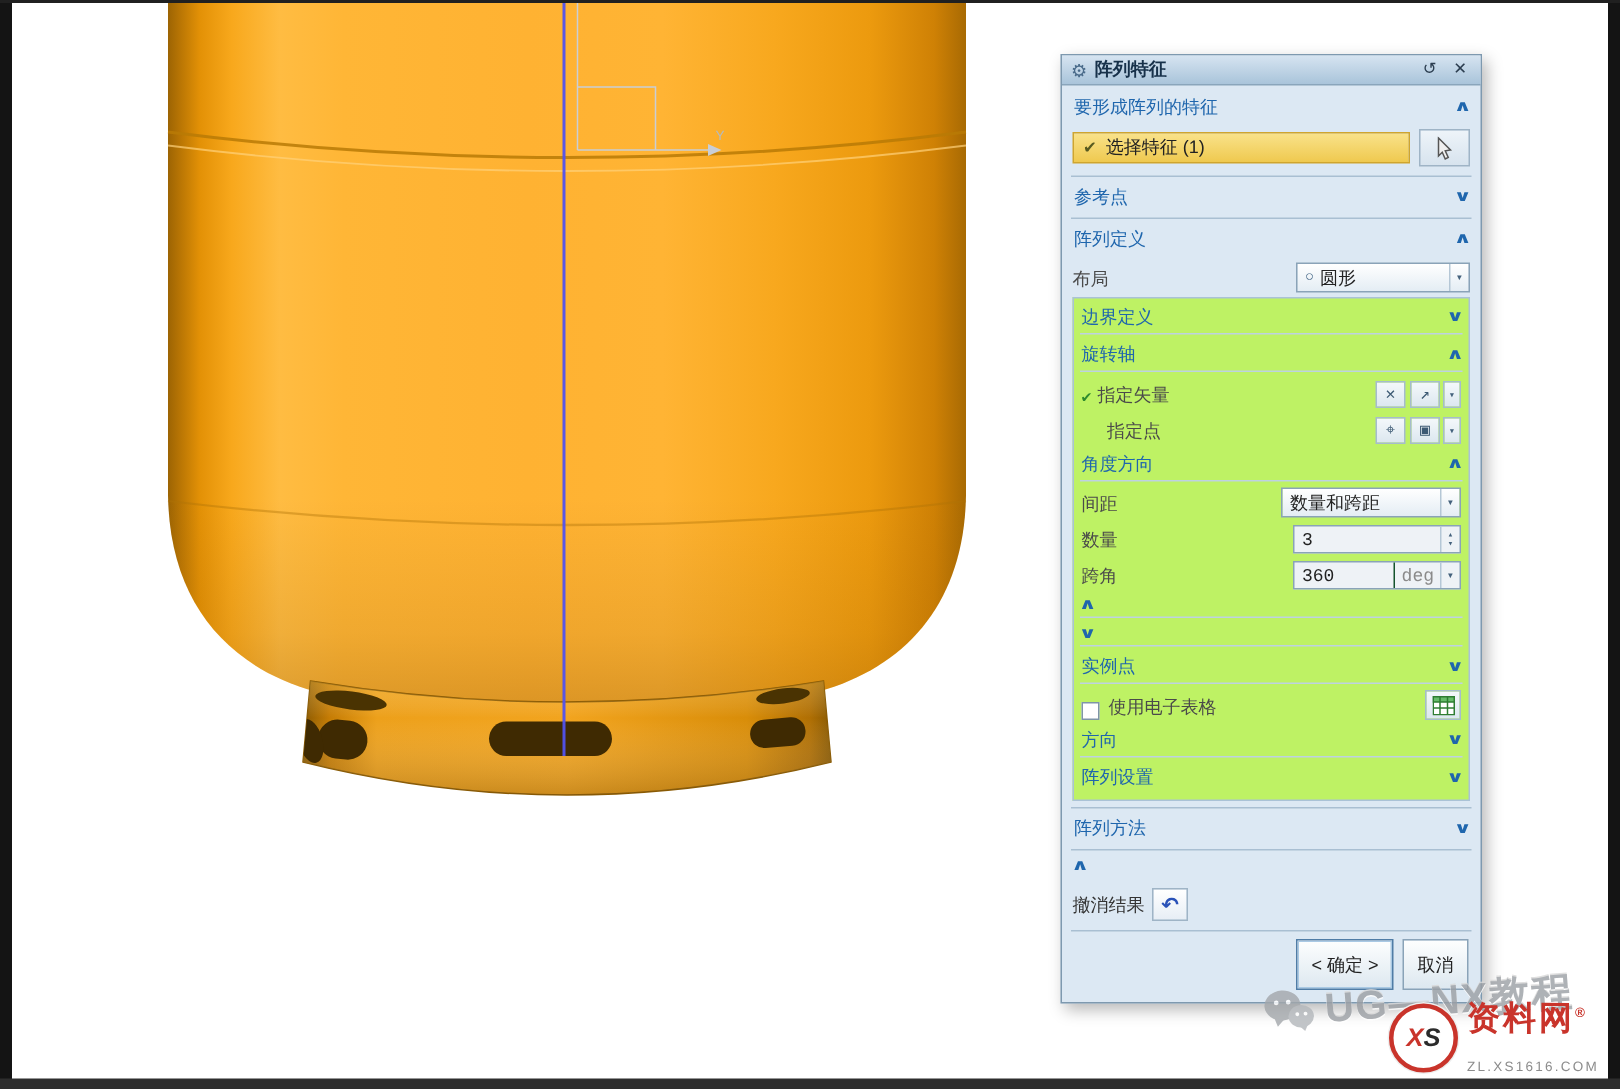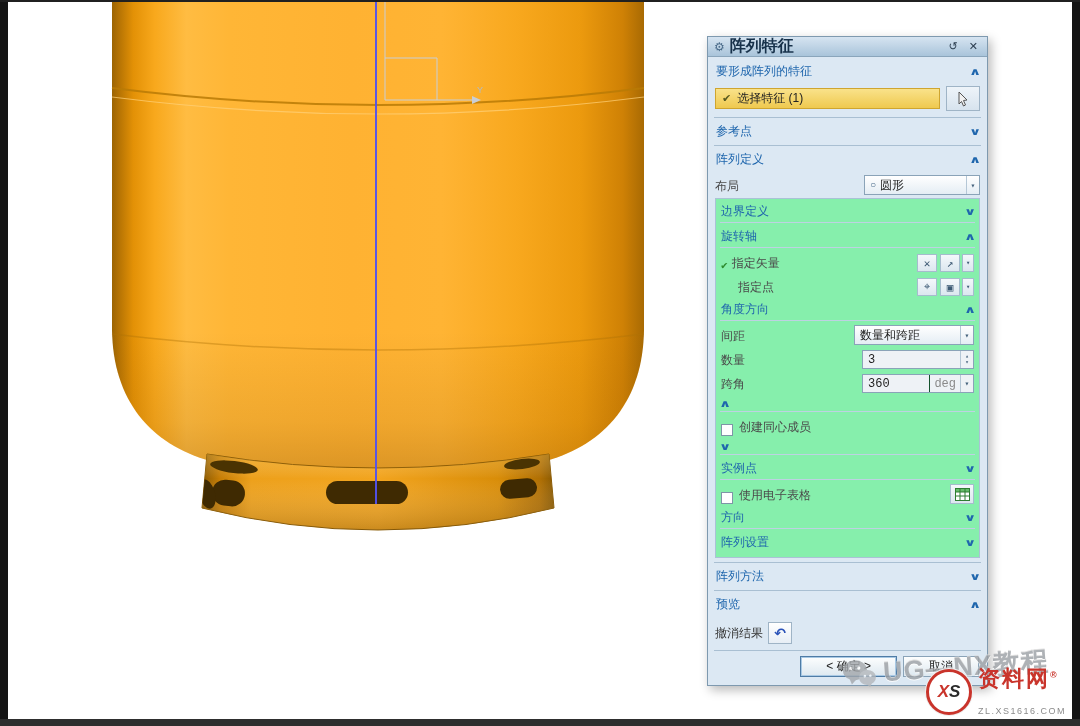--- a/index.html
+++ b/index.html
@@ -26,21 +26,21 @@
     box-shadow:3px 4px 10px rgba(0,0,0,.28);
     box-sizing:border-box;
   }
   .dialog *{box-sizing:border-box;}
   .titlebar{
     height:20px;display:flex;align-items:center;gap:5px;padding:0 6px;
     background:linear-gradient(#d6e4f1,#a9c4da);
     border-bottom:1px solid #8aa5bb;
   }
   .titlebar .gear{color:#4a6b8a;font-size:12px;line-height:1;}
-  .titlebar .title{flex:1;color:#17314a;font-weight:bold;font-size:16px;}
+  .titlebar .title{flex:1;color:#17314a;font-weight:bold;font-size:12px;}
   .titlebar .tbtn{color:#2c3e50;font-size:11px;line-height:1;padding:1px 3px;cursor:default;}
 
   .dlg-body{padding:3px 6px 5px;}
   .sec-h{display:flex;align-items:center;padding:3px 2px;color:#1f66ad;}
   .sec-h .txt{flex:1;}
   .chev{color:#1f66ad;font-size:10px;font-weight:bold;display:inline-block;transform:scaleX(1.5);}
   .hr{height:1px;background:#a9bfd2;margin:2px 0;}
 
   .select-row{display:flex;align-items:center;gap:6px;margin:3px 1px 6px;}
   .yellow-field{
@@ -57,21 +57,21 @@
   .row .lbl.indent{padding-left:17px;}
   .spacer{flex:1;}
 
   .combo{width:116px;height:20px;display:flex;align-items:center;gap:4px;padding:0 0 0 5px;
     background:linear-gradient(#ffffff,#e4edf4);border:1px solid #8aa3b8;}
   .combo .cicon{color:#4a6b8a;font-size:10px;}
   .combo .val{flex:1;color:#222;white-space:nowrap;overflow:hidden;}
   .combo .arrow{width:13px;height:100%;display:flex;align-items:center;justify-content:center;
     border-left:1px solid #b5c7d6;color:#44617c;font-size:8px;}
 
-  .groupbox{border:1px solid #aac2d6;background:#86efac;margin:2px 1px 4px;padding:2px 4px 4px;}
+  .groupbox{border:1px solid #aac2d6;background:#bef264;margin:2px 1px 4px;padding:2px 4px 4px;}
   .sub-h{display:flex;align-items:center;padding:2px 1px;color:#1f66ad;
     border-bottom:1px solid #bdd2e2;margin-top:3px;}
   .sub-h:first-child{margin-top:0;}
   .sub-h .txt{flex:1;}
 
   .icon-btn{width:20px;height:18px;margin-left:3px;display:flex;align-items:center;justify-content:center;
     background:linear-gradient(#f4f8fb,#dce7ef);border:1px solid #a5bccd;color:#3d5a74;font-size:11px;}
   .mini-dd{width:12px;height:18px;margin-left:2px;display:flex;align-items:center;justify-content:center;
     background:linear-gradient(#f4f8fb,#dce7ef);border:1px solid #a5bccd;color:#44617c;font-size:7px;}
 
@@ -85,21 +85,21 @@
     border-left:1px solid #b5c7d6;color:#44617c;font-size:8px;}
 
   .cb{width:12px;height:12px;background:#fff;border:1px solid #7f95a7;margin-right:6px;flex:none;}
   .sheet-btn{width:24px;height:20px;display:flex;align-items:center;justify-content:center;
     background:linear-gradient(#f4f8fb,#dce7ef);border:1px solid #a5bccd;}
   .undo-row{display:flex;align-items:center;justify-content:flex-start;gap:5px;margin:5px 1px;height:24px;}
   .undo-btn{width:24px;height:22px;display:flex;align-items:center;justify-content:center;
     background:linear-gradient(#ffffff,#e7eef5);border:1px solid #9fb4c6;color:#2a52b8;font-size:14px;font-weight:bold;}
 
   .btns{display:flex;justify-content:flex-end;gap:6px;padding:5px 2px 3px;border-top:1px solid #a9bfd2;margin-top:3px;}
-  .btn{height:21px;padding:0 25px;display:flex;align-items:center;color:#222;
+  .btn{height:34px;padding:0 9px;display:flex;align-items:center;color:#222;
     background:linear-gradient(#fdfefe,#dde8f0);border:1px solid #8aa3b8;}
   .btn.ok{border:1px solid #4f7ca6;box-shadow:inset 0 0 0 1px #a9c9e4;}
 
   
   .wm-channel{position:absolute;left:842px;top:650px;z-index:20;display:flex;align-items:center;gap:7px;
     transform:rotate(-4deg);opacity:.8;}
   .wm-channel .wm-text{font-size:27px;font-weight:bold;color:#9b9fa4;
     text-shadow:0 1px 0 #ffffff,0 -1px 0 #d8d8d8;letter-spacing:1px;white-space:nowrap;}
   .wm-logo{position:absolute;right:14px;bottom:10px;z-index:21;display:flex;align-items:center;gap:6px;}
   .xs-circle{width:40px;height:40px;border-radius:50%;background:#ffffff;border:3px solid #c9342b;
@@ -315,24 +315,20 @@
           <span class="dd-seg">
             <span>▾</span>
           </span>
         </div>
       </div>
 
       <div class="sub-h">
         <span class="chev">∧</span>
       </div>
 
-      <div class="row">
-        <span class="cb"></span>
-        <span class="lbl">创建同心成员</span>
-      </div>
 
       <div class="sub-h">
         <span class="chev">∨</span>
       </div>
 
       <div class="sub-h">
         <span class="txt">实例点</span>
         <span class="chev">∨</span>
       </div>
 
@@ -362,21 +358,20 @@
     </div>
 
     <div class="hr"></div>
     <div class="sec-h">
       <span class="txt">阵列方法</span>
       <span class="chev">∨</span>
     </div>
     <div class="hr"></div>
 
     <div class="sec-h">
-      <span class="txt">预览</span>
       <span class="chev">∧</span>
     </div>
 
     <div class="undo-row">
       <span>撤消结果</span>
       <div class="undo-btn">
         <span>↶</span>
       </div>
     </div>
 

